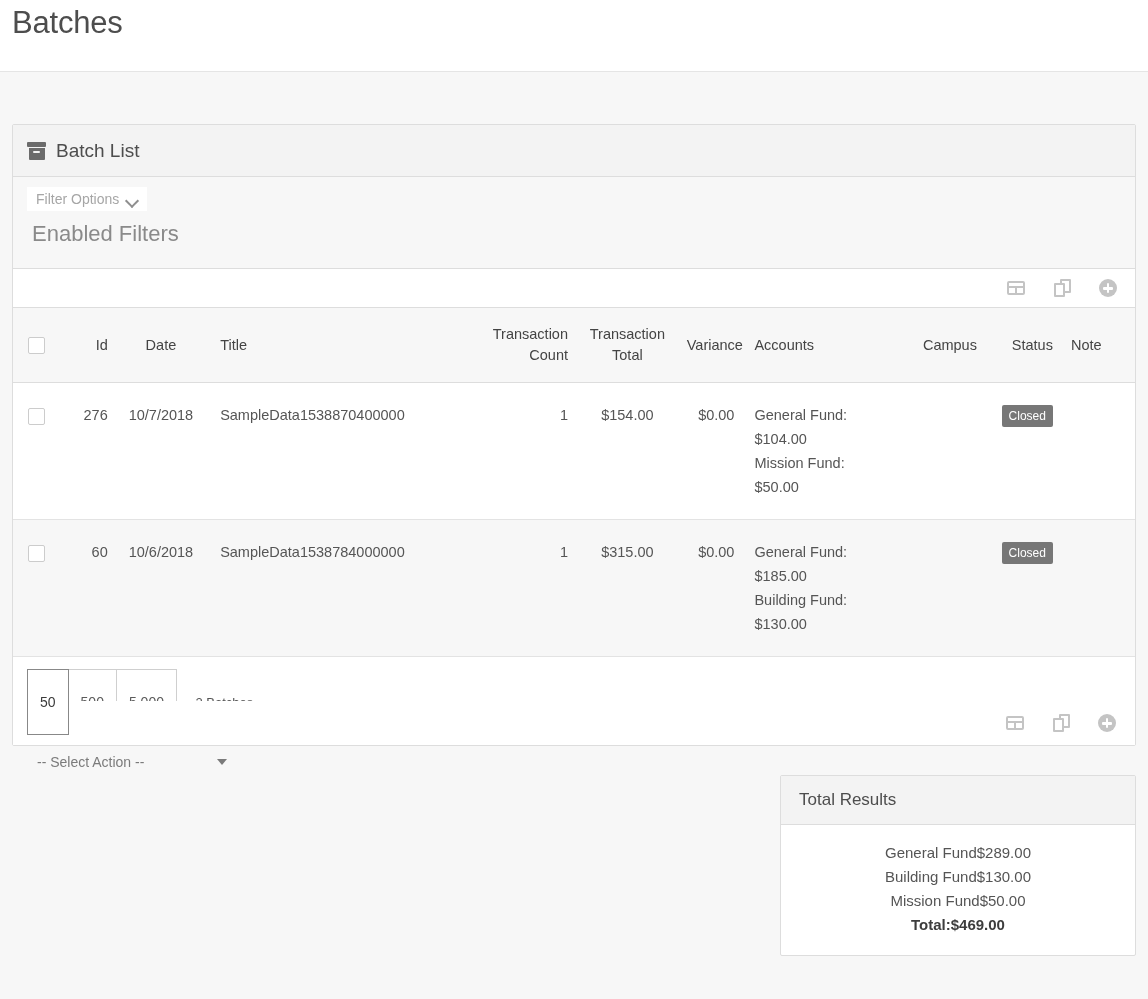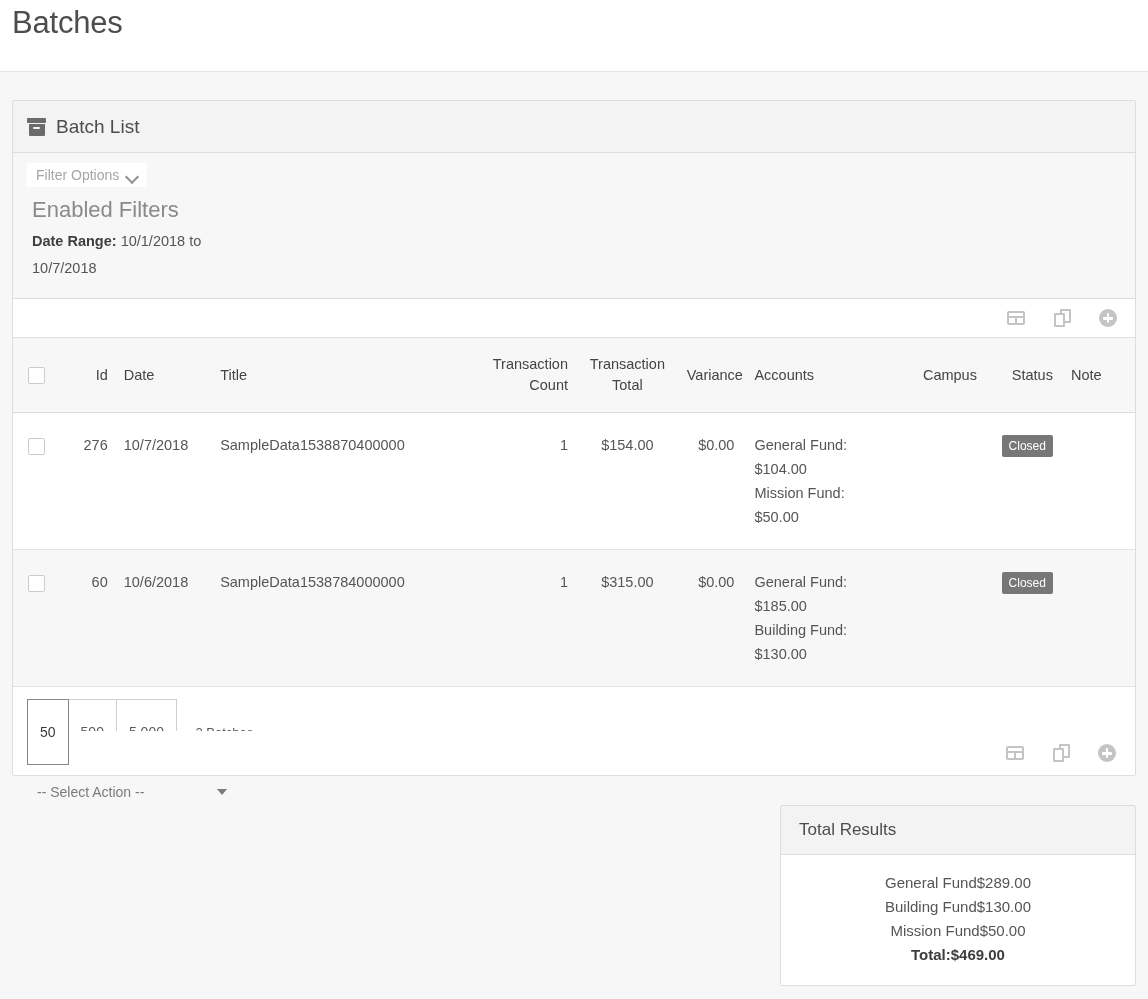--- a/index.html
+++ b/index.html
@@ -49,20 +49,21 @@
     background: #f7f7f7;
     min-height: 927px;
     padding: 28px 12px 0 12px;
   }
 
   
   .panel {
     background: #ffffff;
     border: 1px solid #dddddd;
     border-radius: 2px;
+    margin-top: 24px;
   }
   .panel-heading {
     background: #f3f3f3;
     border-bottom: 1px solid #dddddd;
     padding: 11px 14px;
     display: flex;
     align-items: center;
     gap: 10px;
     height: 52px;
   }
@@ -204,21 +205,21 @@
     font-size: 14.5px;
     color: #555555;
     padding: 20px 8px;
     vertical-align: top;
     line-height: 24px;
     border-bottom: 1px solid #e3e3e3;
   }
   tbody tr.alt td { background: #f7f7f7; }
   .c-check  { width: 46px; text-align: center; }
   .c-id     { width: 54px; text-align: right; }
-  .c-date   { width: 88px; text-align: left; }
+  .c-date   { width: 88px; text-align: center; }
   .c-title  { width: 250px; text-align: left; padding-left: 14px !important; }
   .c-tcount { width: 110px; text-align: right; }
   .c-ttotal { width: 100px; text-align: center; }
   .c-var    { width: 62px;  text-align: right; }
   .c-acct   { width: 150px; text-align: left; padding-left: 12px !important; }
   .c-campus { width: 86px;  text-align: right; }
   .c-status { width: 74px;  text-align: right; }
   .c-note   { width: 72px;  text-align: left; padding-left: 10px !important; }
 
   thead .c-title { padding-left: 14px !important; }
@@ -338,24 +339,20 @@
       </span>
       <span class="panel-title">Batch List</span>
     </div>
 
     <div class="filter-area">
       <div class="filter-toggle">
         <span>Filter Options</span>
         <span class="chevron-down"></span>
       </div>
       <div class="enabled-filters-title">Enabled Filters</div>
-      <div class="filter-line">
-        <b>Date Range:</b>
-        <span>10/1/2018 to 10/7/2018</span>
-      </div>
     </div>
 
     <div class="grid-actions">
       <span class="icon-btn">
           <span class="tbl-icon"></span>
         </span>
       <span class="icon-btn">
           <span class="copy-icon">
             <span class="back"></span>
             <span class="front"></span>

